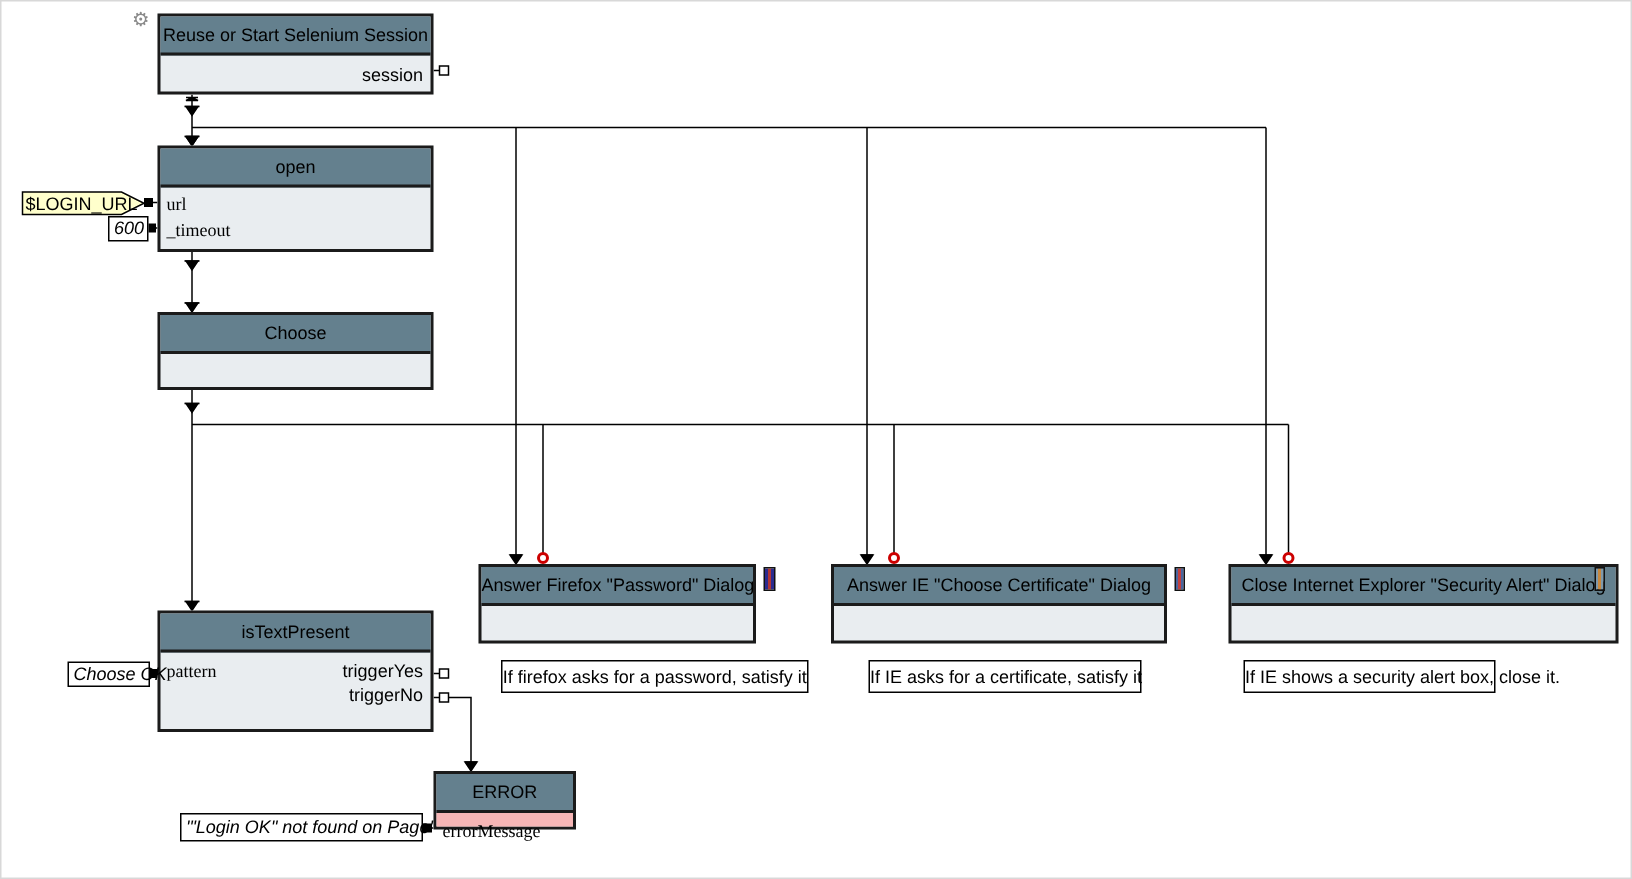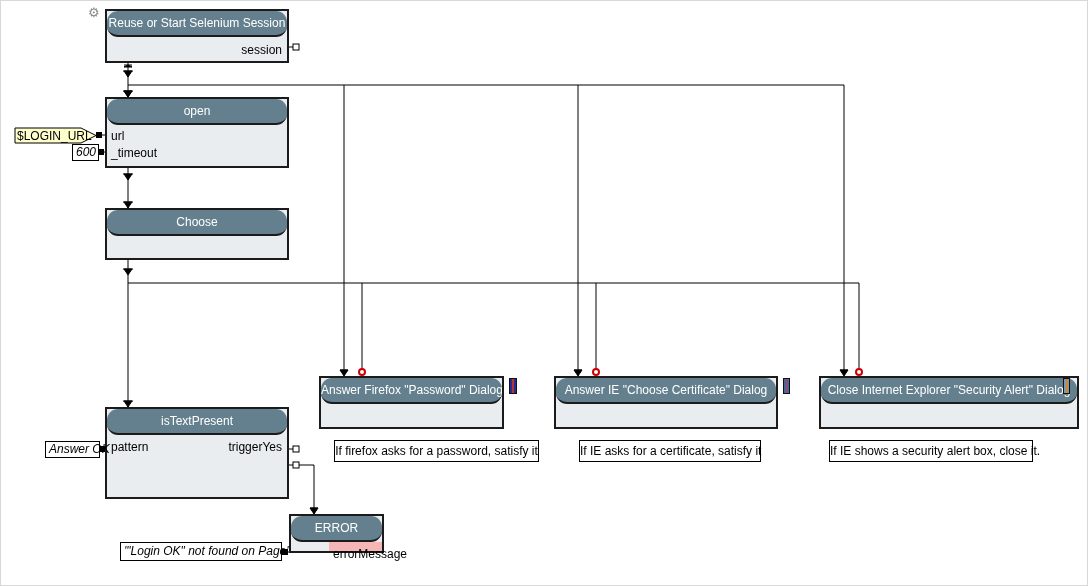--- a/index.html
+++ b/index.html
@@ -7,29 +7,29 @@
     position:relative;width:1088px;height:586px;background:#ffffff;
     font-family:"Liberation Sans", sans-serif;overflow:hidden;
     border:1px solid #d8d8d8;box-sizing:border-box;
   }
   #wires{position:absolute;left:0;top:0;width:1088px;height:586px;z-index:1;}
   .node{
     position:absolute;z-index:2;border:2px solid #1b1b1b;background:var(--node_body,#e9edf0);
     box-sizing:border-box;display:flex;flex-direction:column;
   }
   .node-header{
-    background:var(--node_header,#64808e);color:#ffffff;font-size:12px;
+    background:var(--node_header,#64808e);color:#000000;font-size:12px;
     height:24px;line-height:24px;text-align:center;border-bottom:2px solid #1b1b1b;
-    white-space:nowrap;overflow:hidden;border-radius:11px;
+    white-space:nowrap;overflow:hidden;
   }
   .node-body{flex:1;position:relative;font-size:12px;color:#000;}
   .prow{position:absolute;left:0;right:0;height:17px;line-height:17px;white-space:nowrap;}
-  .lab-left{position:absolute;left:4px;}
+  .lab-left{position:absolute;left:4px;font-family:Liberation Serif, serif;}
   .lab-right{position:absolute;right:5px;text-align:center;}
-  .error-body{background:var(--error_body,#f7b6b6);margin-left:38px;}
+  .error-body{background:var(--error_body,#f7b6b6);}
   .const-box{
     position:absolute;z-index:3;background:#ffffff;border:1px solid #000000;
     font-size:12px;line-height:15px;text-align:center;padding:0 3px;box-sizing:border-box;
     white-space:nowrap;
     font-style:italic;
   }
   .flag-label{
     position:absolute;z-index:3;font-size:12px;line-height:15px;white-space:nowrap;
     text-align:right;
   }
@@ -130,26 +130,29 @@
           <span class="lab-left">_timeout</span>
         </span>
     </div>
   </div>
 
   <div class="node" style="left:104px;top:207px;width:184px;height:52px">
     <div class="node-header">Choose</div>
     <div class="node-body"></div>
   </div>
 
-  <div class="node" style="left:104px;top:406px;width:184px;height:92px">
+  <div class="node" style="left:104px;top:406px;width:184px;height:81px">
     <div class="node-header">isTextPresent</div>
     <div class="node-body">
       <span class="prow" style="top:4px">
         <span class="lab-left">pattern</span>
         <span class="lab-right">triggerYes</span>
+      </span>
+      <span class="prow" style="top:20px">
+        <span class="lab-right">triggerNo</span>
       </span>
     </div>
   </div>
 
   <div class="node" style="left:288px;top:513px;width:95px;height:39px">
     <div class="node-header">ERROR</div>
     <div class="node-body error-body">
       <span class="prow" style="top:4px">
           <span class="lab-left">errorMessage</span>
         </span>
@@ -170,20 +173,20 @@
     <div class="node-header">Close Internet Explorer "Security Alert" Dialog</div>
     <div class="node-body"></div>
   </div>
 
   <div class="indicator" id="ind-1"></div>
   <div class="indicator" id="ind-2"></div>
   <div class="indicator" id="ind-3"></div>
 
   <span class="flag-label" style="left:16px;top:128px;width:64px">$LOGIN_URL</span>
   <div class="const-box" style="left:71px;top:143px;width:27px;height:17px">600</div>
-  <div class="const-box" style="left:44px;top:440px;width:55px;height:17px">Answer OK</div>
+  <div class="const-box" style="left:44px;top:440px;width:55px;height:17px">Choose OK</div>
   <div class="const-box" style="left:119px;top:541px;width:162px;height:19px;line-height:17px">'"Login OK" not found on Page'</div>
 
   <div class="note-box" style="left:333px;top:439px;width:205px;height:22px">If firefox asks for a password, satisfy it</div>
   <div class="note-box" style="left:578px;top:439px;width:182px;height:22px">If IE asks for a certificate, satisfy it</div>
-  <div class="note-box" style="left:828px;top:439px;width:204px;height:22px">If IE shows a security alert box, close it.</div>
+  <div class="note-box" style="left:828px;top:439px;width:168px;height:22px">If IE shows a security alert box, close it.</div>
 
 </div>
 
 </body></html>

